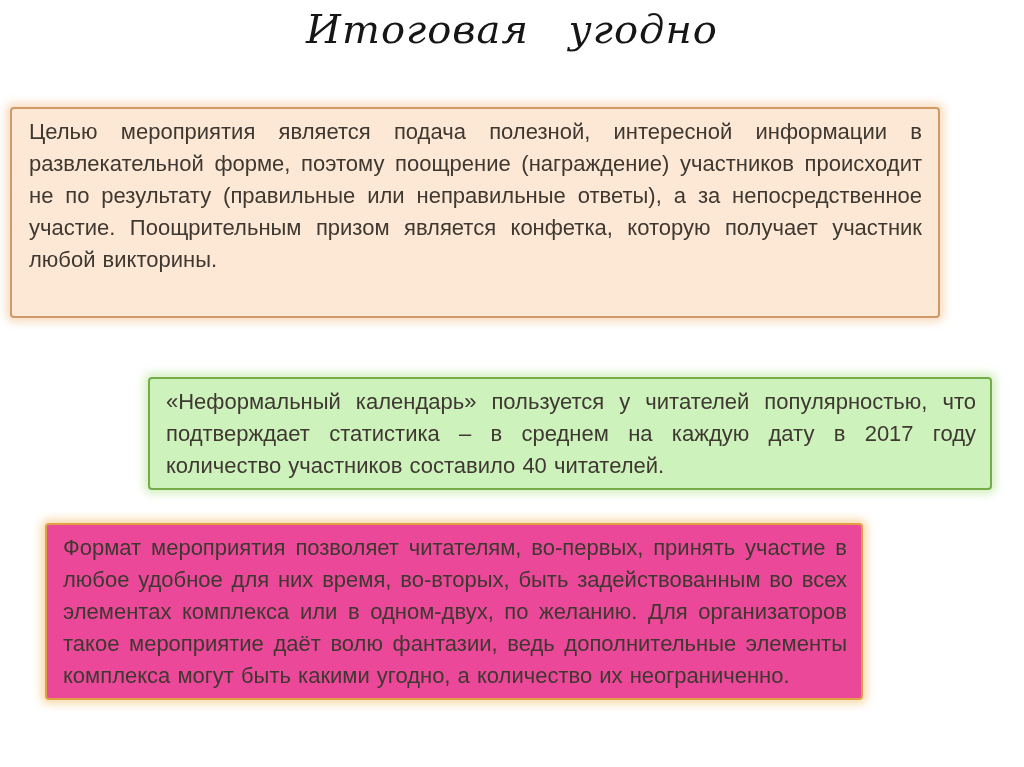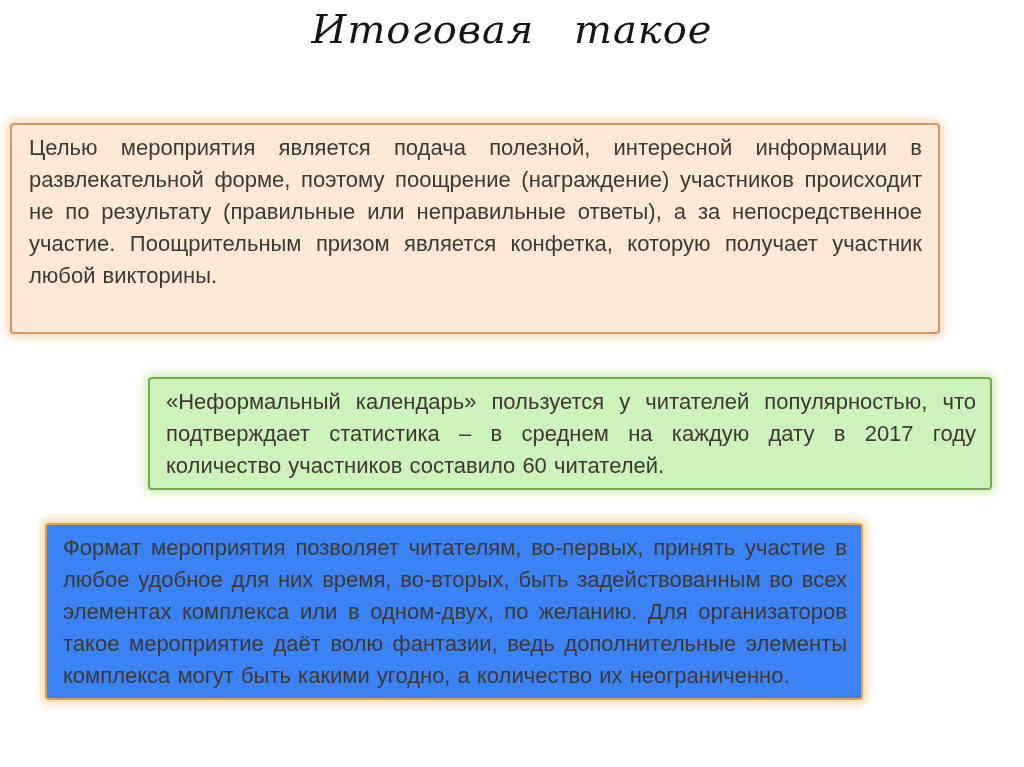--- a/index.html
+++ b/index.html
@@ -38,49 +38,48 @@
     word-spacing: 1px;
     overflow: hidden;
   }
   .box p { margin: 0; }
   .box-goal {
     left: 10px; top: 107px; width: 930px; height: 211px;
     background: #fce8d4;
     border: 2px solid #cf9a67;
     padding: 7px 16px 21px 17px;
     box-shadow: 0 0 9px 4px rgba(243, 196, 148, 0.60);
-    margin-top: 16px;
   }
   .box-calendar {
     left: 148px; top: 377px; width: 844px; height: 113px;
     background: #cdf2bc;
     border: 2px solid #76ab49;
     padding: 7px 14px 7px 16px;
     box-shadow: 0 0 9px 4px rgba(178, 226, 140, 0.55);
   }
   .box-format {
     left: 45px; top: 523px; width: 818px; height: 177px;
-    background: #3b82f6;
+    background: #ec4899;
     border: 2px solid #dda143;
     padding: 7px 14px 7px 16px;
     box-shadow: 0 0 9px 4px rgba(242, 187, 103, 0.55);
   }
 </style>
 </head>
 <body>
 
 <div class="slide">
 
-  <h1 class="slide-title">Итоговая такое</h1>
+  <h1 class="slide-title">Итоговая угодно</h1>
 
   <div class="box box-goal">
     <p>Целью мероприятия является подача полезной, интересной информации в развлекательной форме, поэтому поощрение (награждение) участников происходит не по результату (правильные или неправильные ответы), а за непосредственное участие. Поощрительным призом является конфетка, которую получает участник любой викторины.</p>
   </div>
 
   <div class="box box-calendar">
-    <p>«Неформальный календарь» пользуется у читателей популярностью, что подтверждает статистика – в среднем на каждую дату в 2017 году количество участников составило 60 читателей.</p>
+    <p>«Неформальный календарь» пользуется у читателей популярностью, что подтверждает статистика – в среднем на каждую дату в 2017 году количество участников составило 40 читателей.</p>
   </div>
 
   <div class="box box-format">
     <p>Формат мероприятия позволяет читателям, во-первых, принять участие в любое удобное для них время, во-вторых, быть задействованным во всех элементах комплекса или в одном-двух, по желанию. Для организаторов такое мероприятие даёт волю фантазии, ведь дополнительные элементы комплекса могут быть какими угодно, а количество их неограниченно.</p>
   </div>
 
 </div>
 
 </body></html>

